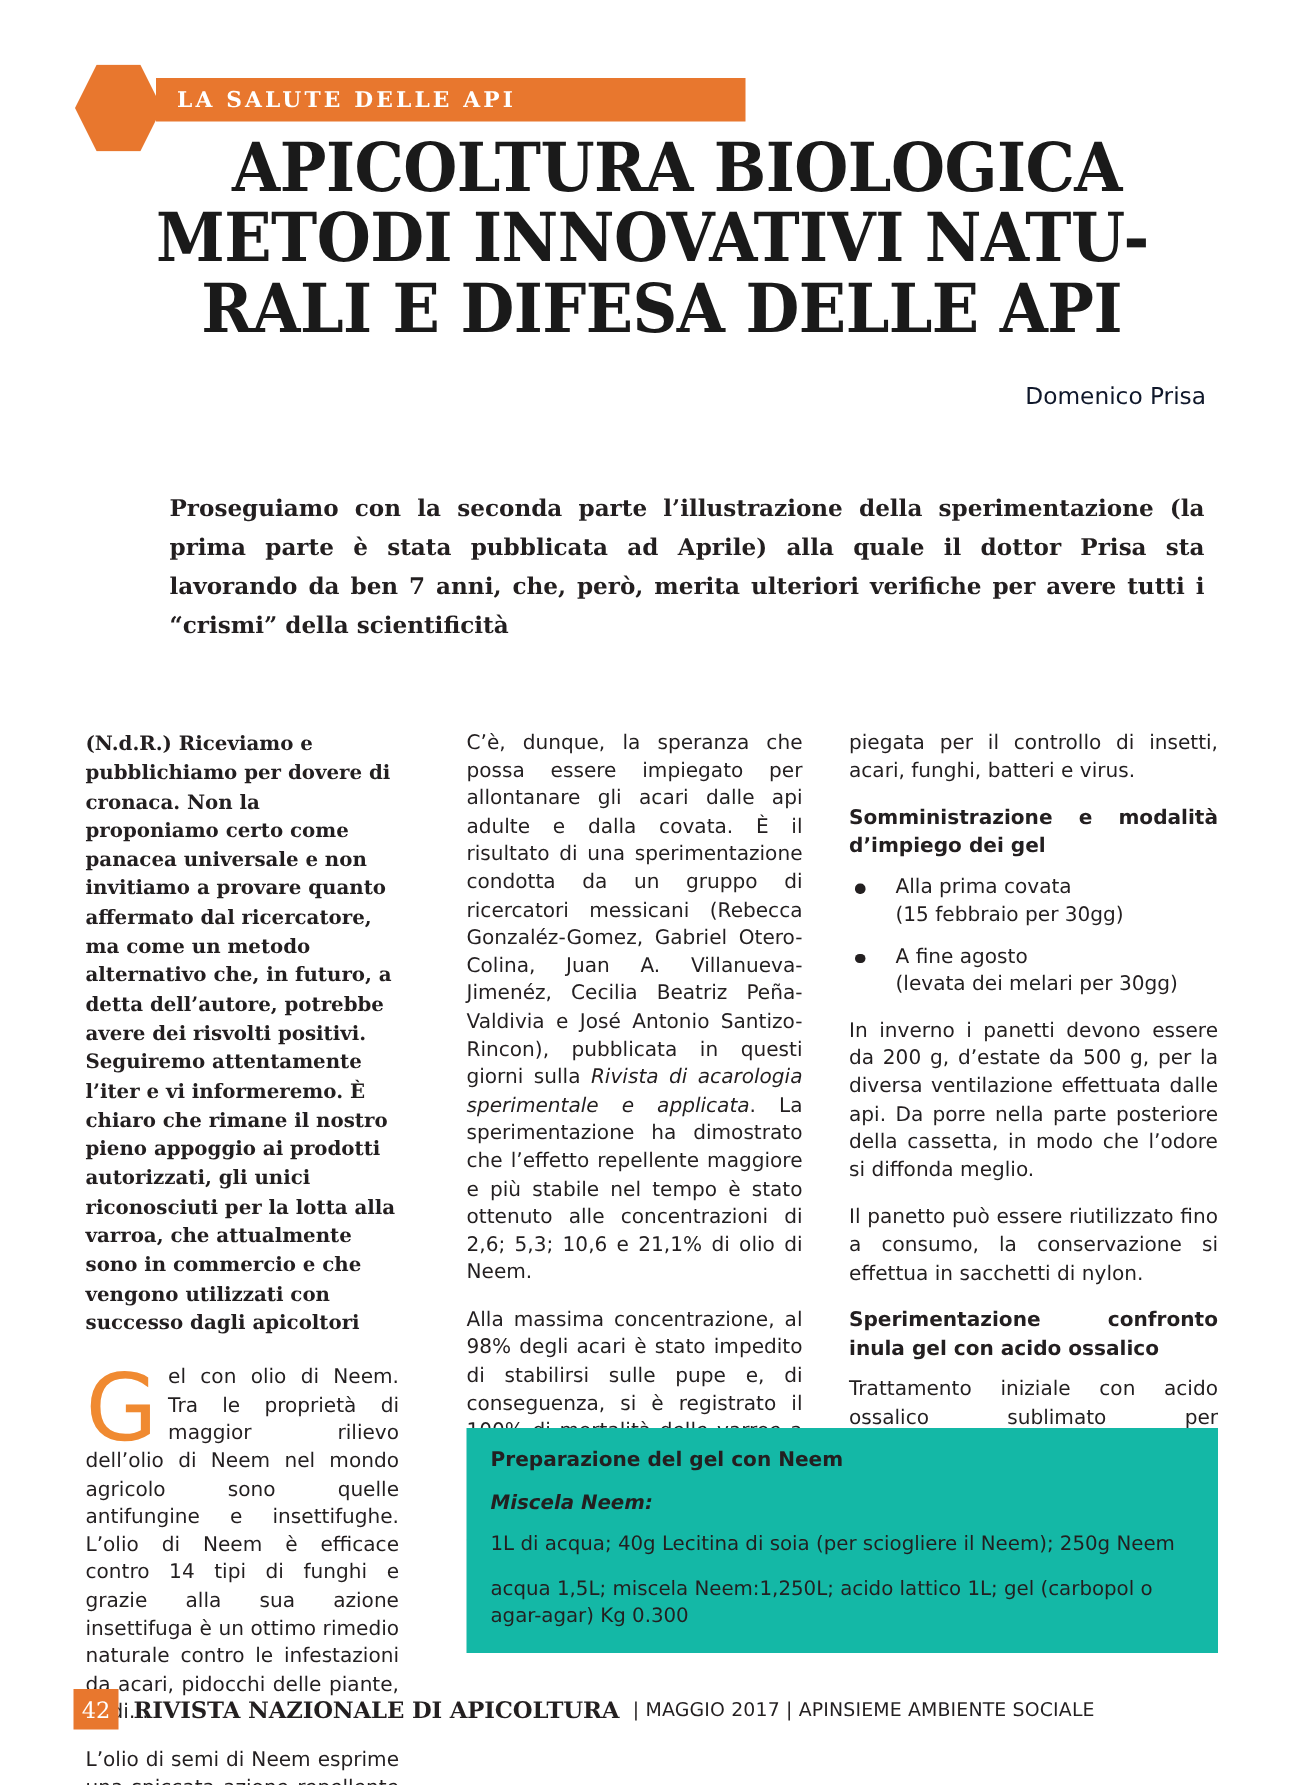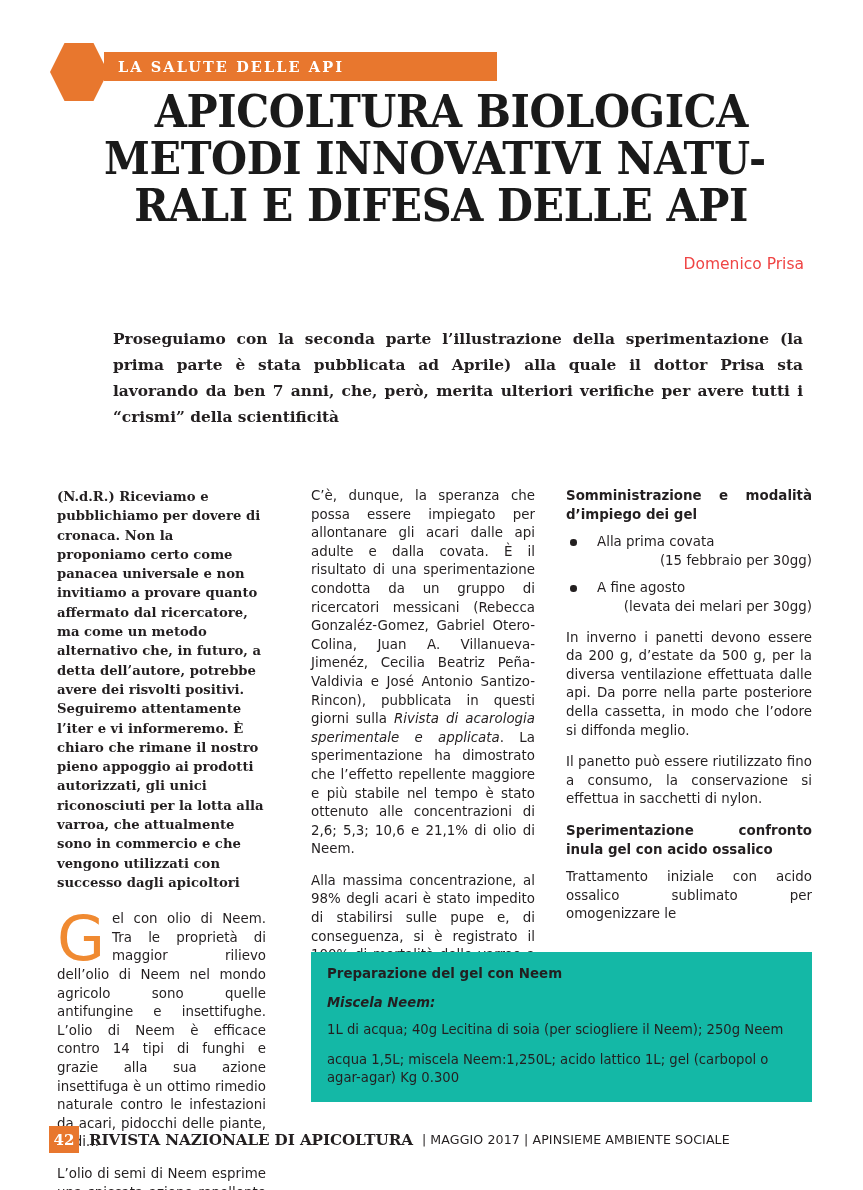--- a/index.html
+++ b/index.html
@@ -71,21 +71,21 @@
     transform: scaleX(0.92);
     transform-origin: left center;
     white-space: nowrap;
   }
   #byline {
     position: absolute;
     right: 59px;
     top: 255px;
     font-family: "DejaVu Sans", sans-serif;
     font-size: 15.5px;
-    color: #ef4444;
+    color: #0f172a;
     text-align: right;
   }
 
   
   #standfirst {
     position: absolute;
     left: 113px;
     top: 326px;
     width: 690px;
     font-family: "DejaVu Serif", serif;
@@ -170,21 +170,21 @@
   ul.bullets > li:last-child { margin-bottom: 0; }
   ul.bullets > li .bullet-dot {
     position: absolute;
     left: 4px;
     top: 6px;
     width: 6.5px;
     height: 6.5px;
     background: #231f20;
     border-radius: 50%;
   }
-  .bullet-sub { display: block; text-align: right; }
+  .bullet-sub { display: block; }
 
   em { font-style: italic; }
 
   
   #recipe-box {
     position: absolute;
     left: 311px;
     top: 952px;
     width: 501px;
     height: 150px;
@@ -222,21 +222,21 @@
     top: 1126px;
     display: flex;
     align-items: center;
   }
   #page-number-box {
     width: 30px;
     height: 27px;
     background: #E8772E;
     color: #ffffff;
     font-family: "DejaVu Serif", serif;
-    font-weight: 700;
+    font-weight: 400;
     font-size: 15px;
     display: flex;
     align-items: center;
     justify-content: center;
   }
   #footer-magazine {
     font-family: "DejaVu Serif", serif;
     font-weight: 700;
     font-size: 15.2px;
     letter-spacing: -0.1px;
@@ -280,20 +280,21 @@
     <p class="col-p dropcap-p"><span class="dropcap">G</span><span>el con olio di Neem. Tra le proprietà di maggior rilievo dell’olio di Neem nel mondo agricolo sono quelle antifungine e insettifughe. L’olio di Neem è efficace contro 14 tipi di funghi e grazie alla sua azione insettifuga è un ottimo rimedio naturale contro le infestazioni da acari, pidocchi delle piante, afidi…</span></p>
     <p class="col-p">L’olio di semi di Neem esprime una spiccata azione repellente e acaricida nei confronti dell’acaro varroa.</p>
   </div>
 
   <div class="column" id="column-2">
     <p class="col-p"><span>C’è, dunque, la speranza che possa essere impiegato per allontanare gli acari dalle api adulte e dalla covata. È il risultato di una sperimentazione condotta da un gruppo di ricercatori messicani (Rebecca Gonzaléz-Gomez, Gabriel Otero-Colina, Juan A. Villanueva-Jimenéz, Cecilia Beatriz Peña-Valdivia e José Antonio Santizo-Rincon), pubblicata in questi giorni sulla </span><em>Rivista di acarologia sperimentale e applicata</em><span>. La sperimentazione ha dimostrato che l’effetto repellente maggiore e più stabile nel tempo è stato ottenuto alle concentrazioni di 2,6; 5,3; 10,6 e 21,1% di olio di Neem.</span></p>
     <p class="col-p">Alla massima concentrazione, al 98% degli acari è stato impedito di stabilirsi sulle pupe e, di conseguenza, si è registrato il 100% di mortalità delle varroe a 72 ore di distanza dalla somministrazione. In India, sono note da tempo le proprietà delle foglie di questa pianta che viene largamente im-</p>
   </div>
 
   <div class="column" id="column-3">
+    <p class="col-p">piegata per il controllo di insetti, acari, funghi, batteri e virus.</p>
     <p class="subhead">Somministrazione e modalità d’impiego dei gel</p>
     <ul class="bullets">
       <li>
         <span class="bullet-dot"></span>
         <span>Alla prima covata</span>
         <span class="bullet-sub">(15 febbraio per 30gg)</span>
       </li>
       <li>
         <span class="bullet-dot"></span>
         <span>A fine agosto</span>

